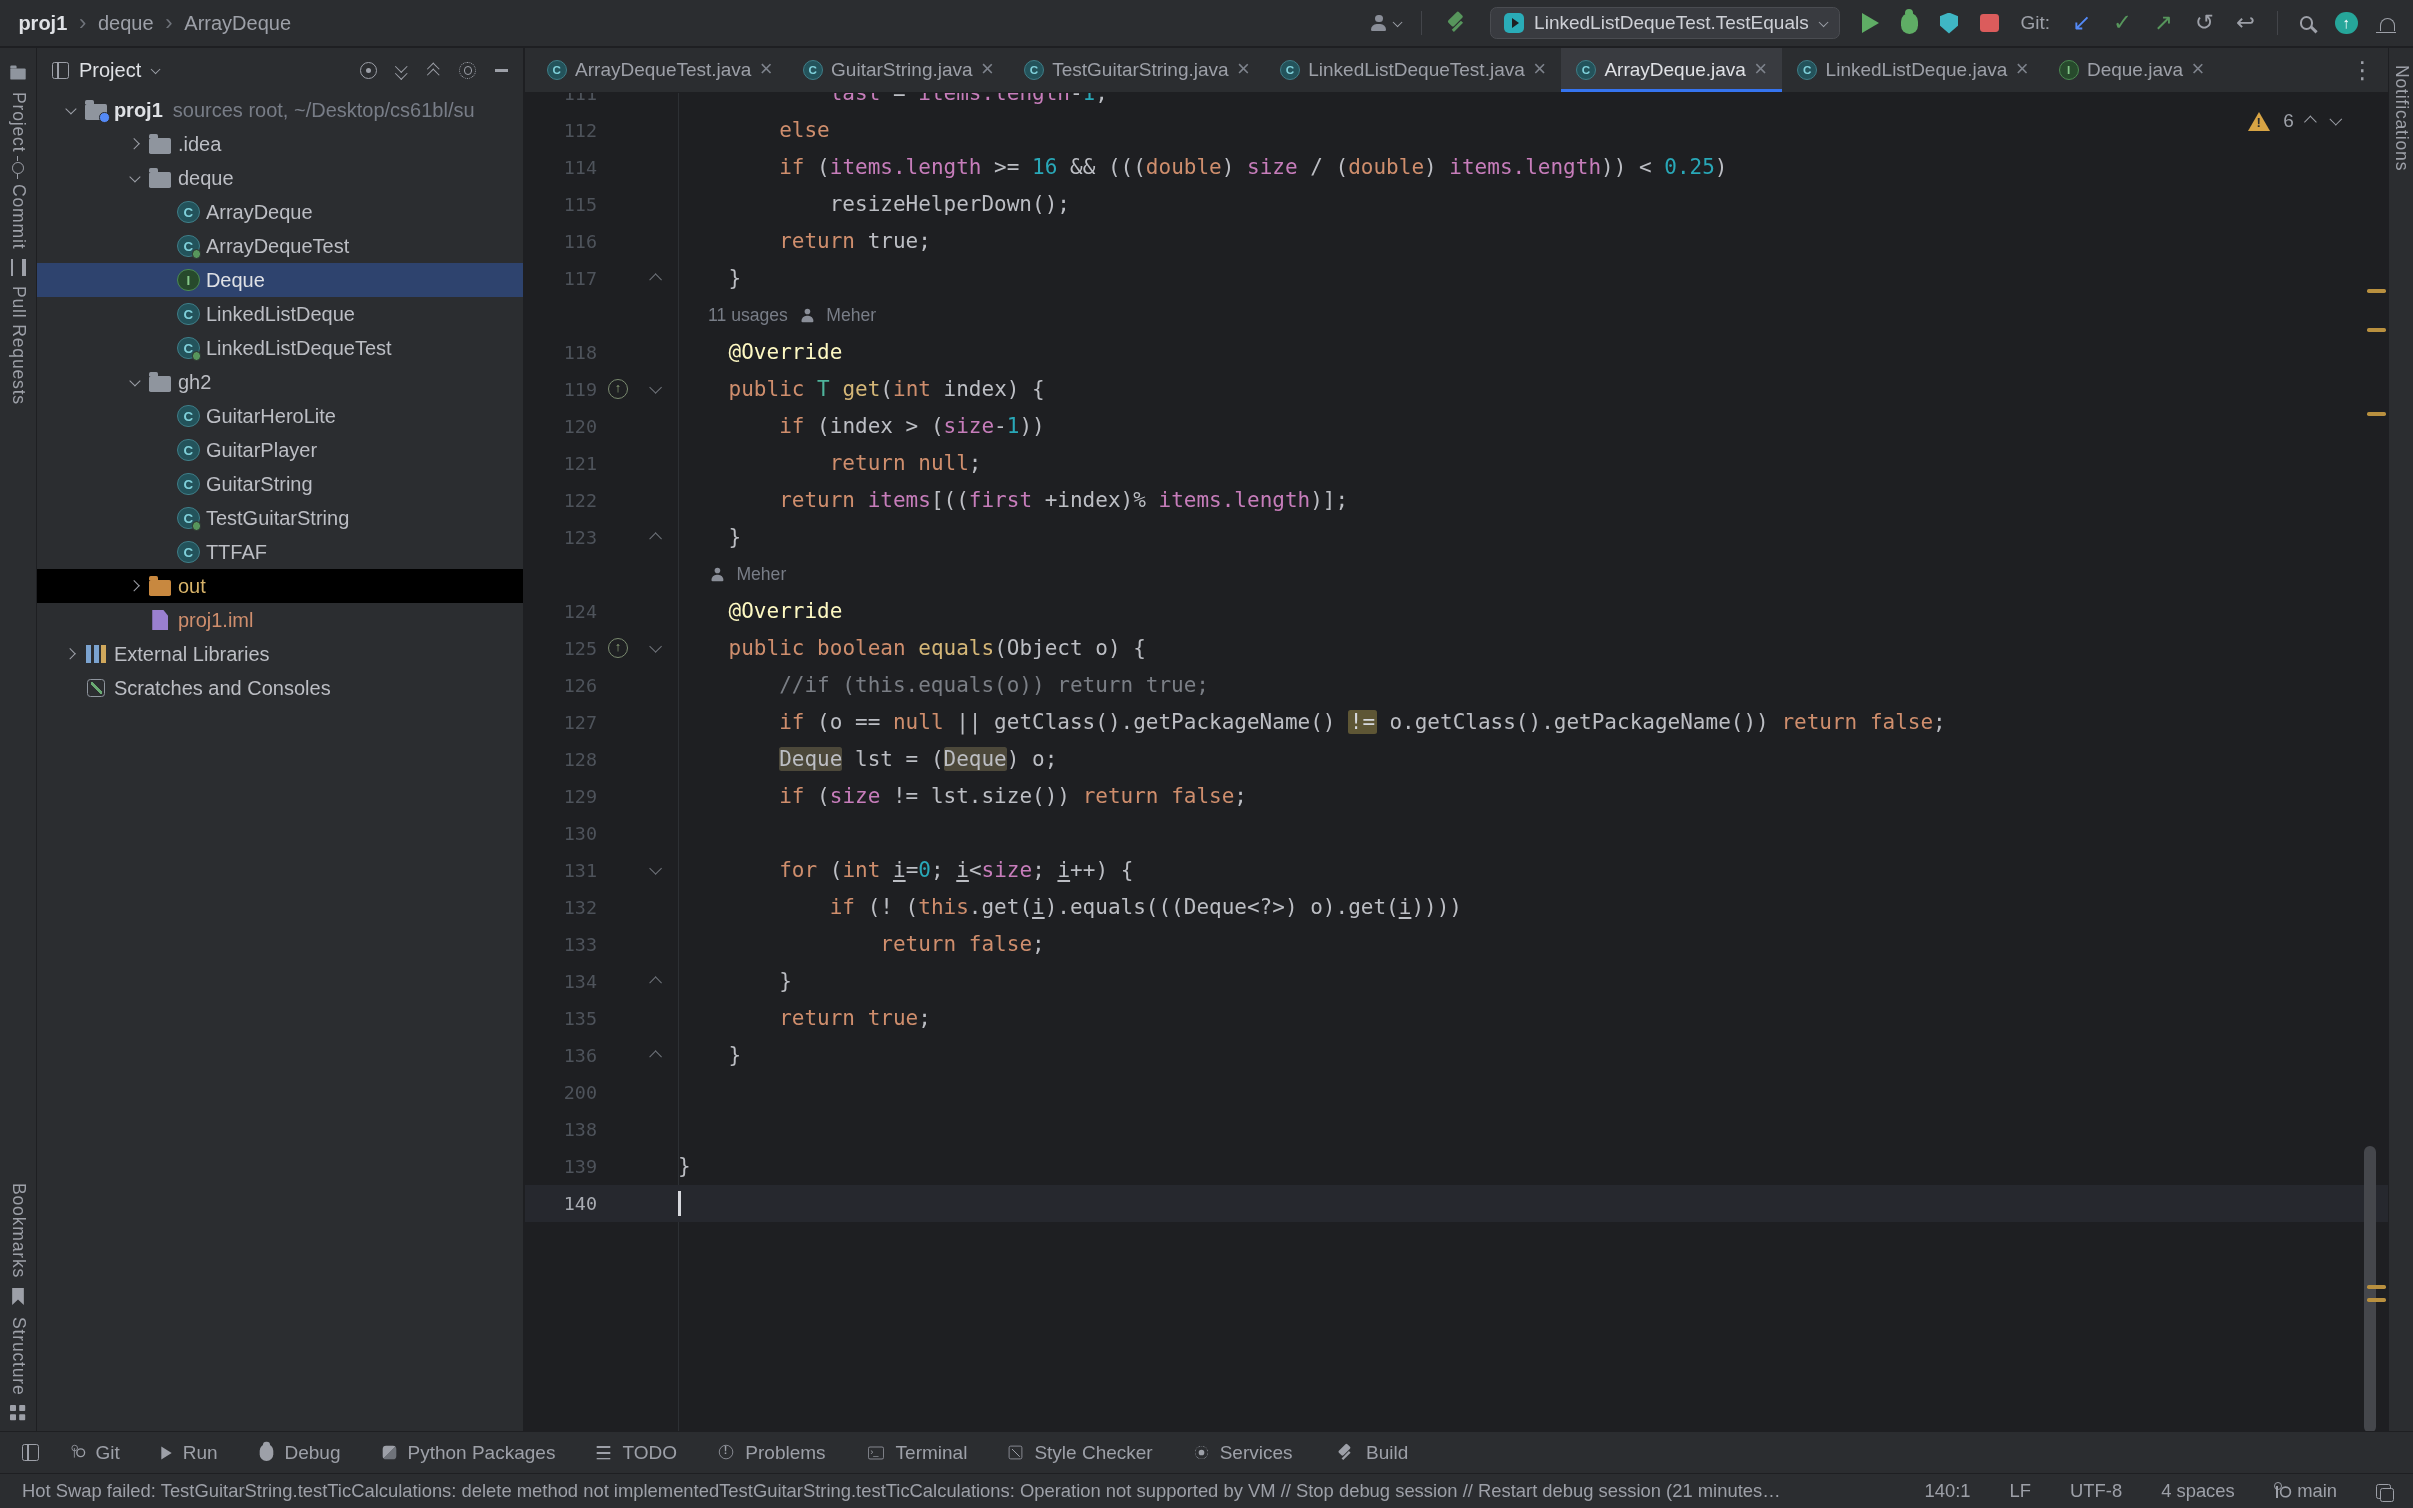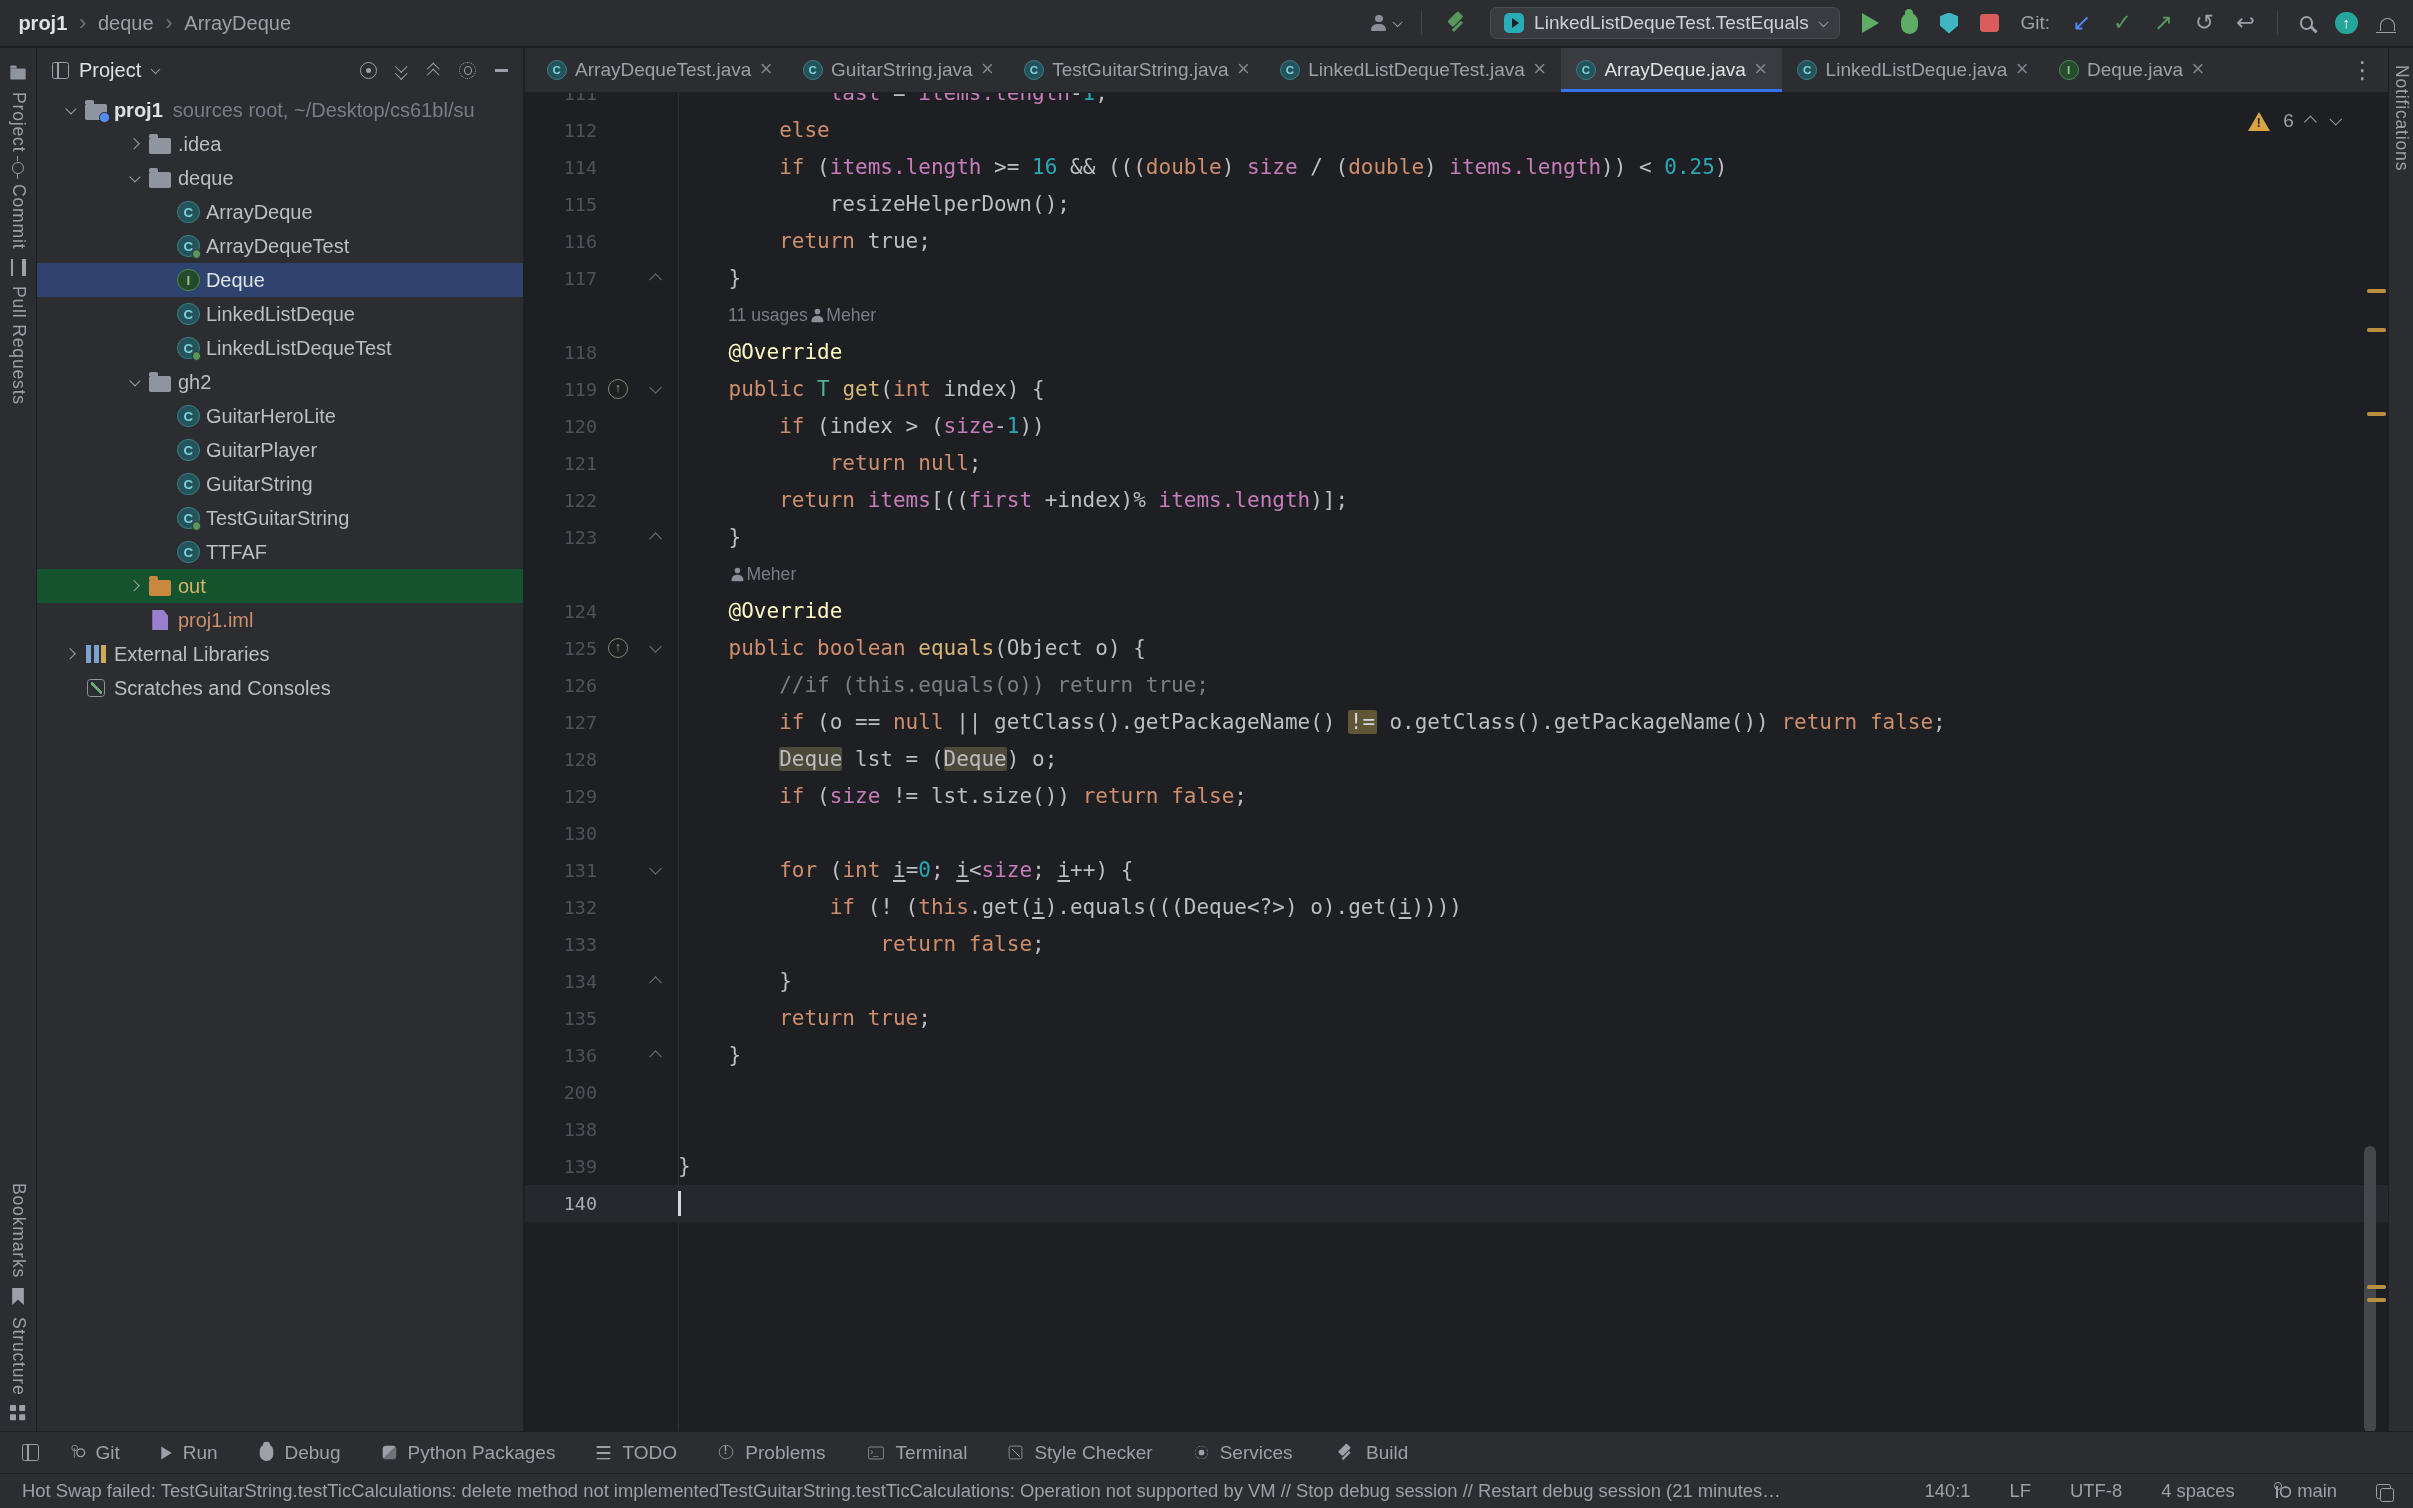--- a/index.html
+++ b/index.html
@@ -120,21 +120,21 @@
   .pp-icons { margin-left:auto; display:flex; gap:18.4px; align-items:center; }
   .tree { }
   .trow { height:34px; display:flex; align-items:center; font-size:20px; color:#bcbec4; white-space:nowrap; overflow:hidden; }
   .trow .chevbox { width:25px; flex:none; display:flex; justify-content:center; }
   .trow .chevbox .cv { width:7.5px; height:7.5px; border-color:#9da0a8; }
   .cv-right { transform:rotate(-45deg); }
   .trow .ticon { width:28.5px; flex:none; display:flex; justify-content:center; }
   .trow .tlabel { margin-left:3.4px; }
   .trow .tsub { margin-left:10px; color:#787d87; }
   .trow.sel { background:#2e436e; } .trow.sel .tlabel { color:#dfe1e5; }
-  .trow.exc { background:#14532d; } .trow.exc .tlabel { color:#d8b46a; }
+  .trow.exc { background:#000000; } .trow.exc .tlabel { color:#d8b46a; }
   .trow.bold .tlabel { font-weight:bold; color:#dfe1e5; }
   .tlabel.iml { color:#cf8e6d; }
 
   
   .editor-area { position:absolute; left:525px; top:48px; width:1864px; height:1384px; background:#1e1f22; }
   .tabbar { height:45px; background:#2b2d30; border-bottom:0.8px solid #1e1f22; display:flex; align-items:stretch; padding-left:6.7px; }
   .tab { display:flex; align-items:center; gap:8.4px; padding:0 15px; font-size:19px; color:#9da0a8; position:relative; }
   .tab .fico { width:20px; height:20px; font-size:11.7px; line-height:18.4px; }
   .tab.active { background:#393b40; color:#dfe1e5; }
   .tab.active::after { content:""; position:absolute; left:0; right:0; bottom:0; height:3.4px; background:#3574f0; }
@@ -157,21 +157,21 @@
   .fchev { width:9.2px; height:9.2px; border-right:1.7px solid #6f737a; border-bottom:1.7px solid #6f737a; }
   .fopen { transform:rotate(45deg); margin-top:-3.4px; }
   .fclose { transform:rotate(-135deg); margin-top:3.4px; }
   .cl { font:21px/37px "DejaVu Sans Mono",monospace; white-space:pre; }
   .tk-k { color:#cf8e6d;margin-top:10px; } .tk-d { color:#bcbec4; } .tk-f { color:#c77dbb; }
   .tk-n { color:#29a8b8; } .tk-m { color:#d5b778; } .tk-a { color:#fef9c3;margin-top:39px; }
   .tk-c { color:#7a7e85; } .tk-t { color:#4eb49c; }
   .tk-hl { color:#d6d8dd; background:#5e5635; border-radius:2.5px; padding:0 1.7px; }
   .tk-o { color:#bcbec4; background:#4c483a; border-radius:2.5px; }
   .tk-u { color:#bcbec4; text-decoration:underline; text-underline-offset:3.4px; }
-  .annline { display:flex; align-items:center; padding-left:50px; font-size:17.6px; color:#787d87; }
+  .annline { display:flex; align-items:center; gap:10px; padding-left:30px; font-size:17.6px; color:#787d87; }
   .annline .person { transform:scale(.8); }
   .caret { display:inline-block; width:2.5px; height:25px; background:#d6d8dd; vertical-align:middle; }
 
   .inspect { position:absolute; top:17px; right:50px; display:flex; align-items:center; gap:13.4px; font-size:19px; color:#9da0a8; }
   .inspect .cv { border-color:#9da0a8; }
   .vscroll { position:absolute; right:13.4px; top:1053px; width:11.7px; height:287px; background:#45474c; border-radius:5.9px; }
   .stripe-mark { position:absolute; right:3.4px; width:18.4px; height:4.2px; background:#b9903f; border-radius:1.7px; }
 
   
   .bottom-toolbar { position:absolute; left:0; top:1431px; width:2413px; height:42px; background:#2b2d30; border-top:0.8px solid #1e1f22;

